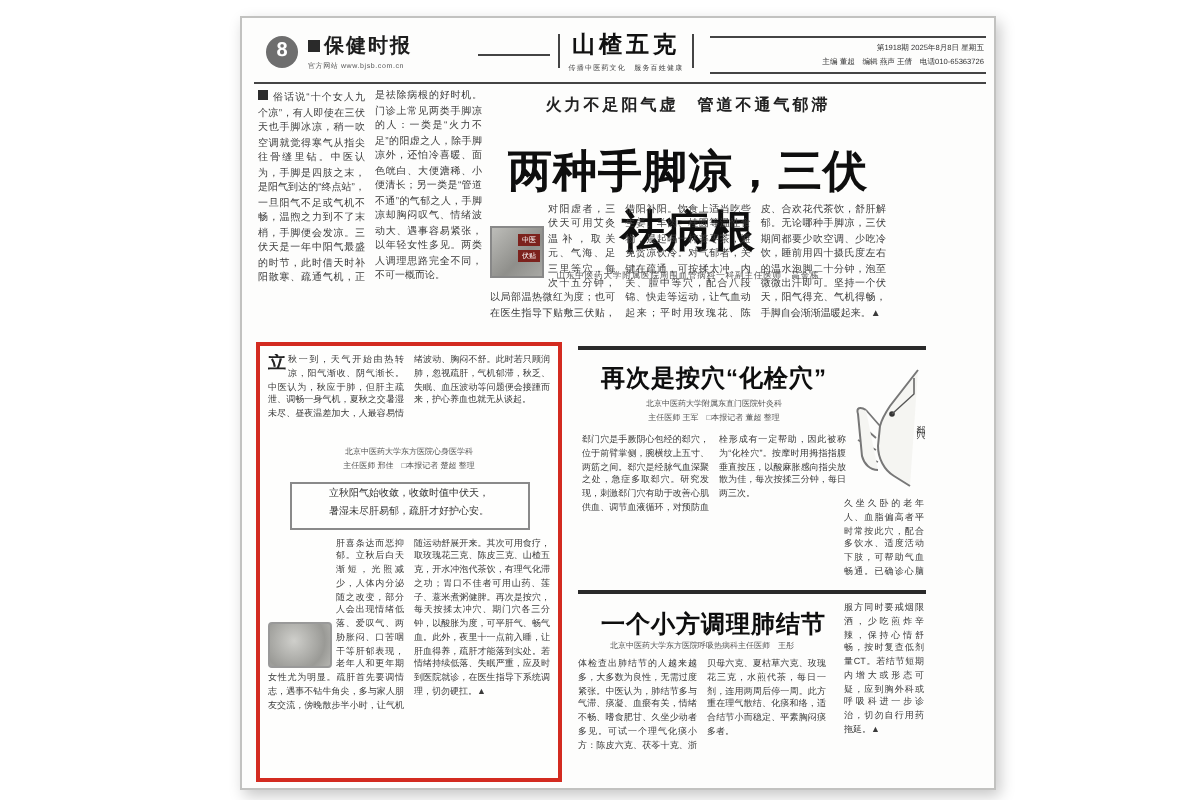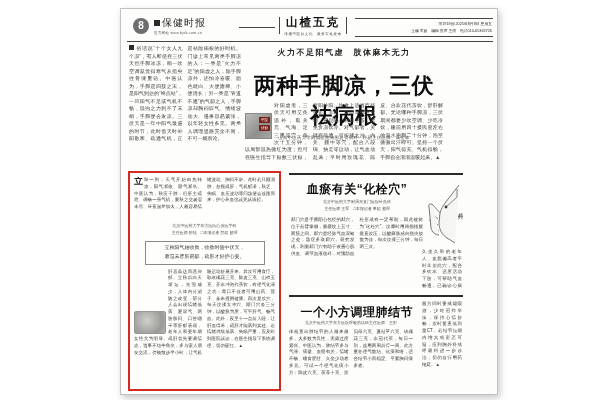--- a/index.html
+++ b/index.html
@@ -10,21 +10,21 @@
           background:#fdfdfc; border:1px solid #c2c2c0;
           box-shadow:2px 3px 7px rgba(0,0,0,.22); }
 
   
   .header { position:absolute; left:6px; top:5px; width:366px; height:28px;
             border-bottom:1px solid #444; }
   .pagenum { position:absolute; left:6px; top:4px; width:16px; height:16px;
              border-radius:50%; background:#6e6e6e; color:#fff; font-size:10px;
              font-weight:bold; text-align:center; line-height:16px; }
   .masthead { position:absolute; left:27px; top:2px; }
-  .masthead .logo { font-family:"Liberation Serif", serif; font-weight:normal;
+  .masthead .logo { font-family:"Liberation Serif", serif; font-weight:bold;
                     font-size:10px; color:#1d1d1d; letter-spacing:1px; }
   .masthead .logo .seal { display:inline-block; width:6px; height:6px; background:#2a2a2a;
                           margin-right:2px; }
   .masthead .url { font-size:3.5px; color:#555; margin-top:1px; letter-spacing:.3px; }
   .rule-left { position:absolute; left:112px; top:13px; width:36px; height:1px; background:#444; }
   .section-block { position:absolute; left:150px; top:1px; width:72px; text-align:center; }
   .section-block .vwrap { display:flex; align-items:center; justify-content:center; gap:4px; }
   .vbar { width:1px; height:17px; background:#444; }
   .section-title { font-size:11.5px; font-weight:bold; color:#111; letter-spacing:2px; }
   .section-sub { font-size:3.5px; color:#444; margin-top:1.5px; letter-spacing:.6px; }
@@ -128,21 +128,21 @@
         <div>第1918期 2025年8月8日 星期五</div>
         <div>主编 董超　编辑 燕声 王倩　电话010-65363726</div>
       </div>
     </div>
 
     <div class="main-left">
       <span class="lead-mark"></span><span>俗话说“十个女人九个凉”，有人即使在三伏天也手脚冰凉，稍一吹空调就觉得寒气从指尖往骨缝里钻。中医认为，手脚是四肢之末，是阳气到达的“终点站”，一旦阳气不足或气机不畅，温煦之力到不了末梢，手脚便会发凉。三伏天是一年中阳气最盛的时节，此时借天时补阳散寒、疏通气机，正是祛除病根的好时机。门诊上常见两类手脚凉的人：一类是“火力不足”的阳虚之人，除手脚凉外，还怕冷喜暖、面色㿠白、大便溏稀、小便清长；另一类是“管道不通”的气郁之人，手脚凉却胸闷叹气、情绪波动大、遇事容易紧张，以年轻女性多见。两类人调理思路完全不同，不可一概而论。</span>
     </div>
 
     <div class="main-head">
-      <div class="kicker">火力不足阳气虚　肢体麻木无力</div>
+      <div class="kicker">火力不足阳气虚　管道不通气郁滞</div>
       <div class="main-title">两种手脚凉，三伏祛病根</div>
       <div class="main-byline">山东中医药大学附属医院周围血管病科一科副主任医师　高金栋</div>
     </div>
 
     <div class="main-body">
       <span class="photo1">
         <span class="tag t1">中医</span>
         <span class="tag t2">伏贴</span>
       </span>
       <span>对阳虚者，三伏天可用艾灸温补，取关元、气海、足三里等穴，每次十五分钟，以局部温热微红为度；也可在医生指导下贴敷三伏贴，借阳补阳。饮食上适当吃些生姜、羊肉、桂圆等温性食物，晨起喝一杯姜枣茶，避免贪凉饮冷。对气郁者，关键在疏通，可按揉太冲、内关、膻中等穴，配合八段锦、快走等运动，让气血动起来；平时用玫瑰花、陈皮、合欢花代茶饮，舒肝解郁。无论哪种手脚凉，三伏期间都要少吹空调、少吃冷饮，睡前用四十摄氏度左右的温水泡脚二十分钟，泡至微微出汗即可。坚持一个伏天，阳气得充、气机得畅，手脚自会渐渐温暖起来。▲</span>
@@ -160,21 +160,21 @@
         <div>立秋阳气始收敛，收敛时值中伏天，</div>
         <div>暑湿未尽肝易郁，疏肝才好护心安。</div>
       </div>
       <div class="liver-body">
         <span class="photo2"></span>
         <span>肝喜条达而恶抑郁。立秋后白天渐短，光照减少，人体内分泌随之改变，部分人会出现情绪低落、爱叹气、两胁胀闷、口苦咽干等肝郁表现，老年人和更年期女性尤为明显。疏肝首先要调情志，遇事不钻牛角尖，多与家人朋友交流，傍晚散步半小时，让气机随运动舒展开来。其次可用食疗，取玫瑰花三克、陈皮三克、山楂五克，开水冲泡代茶饮，有理气化滞之功；胃口不佳者可用山药、莲子、薏米煮粥健脾。再次是按穴，每天按揉太冲穴、期门穴各三分钟，以酸胀为度，可平肝气、畅气血。此外，夜里十一点前入睡，让肝血得养，疏肝才能落到实处。若情绪持续低落、失眠严重，应及时到医院就诊，在医生指导下系统调理，切勿硬扛。▲</span>
       </div>
     </div>
 
     <div class="point-art">
-      <div class="point-title">血瘀有关“化栓穴”</div>
+      <div class="point-title">再次是按穴“化栓穴”</div>
       <div class="point-byline">
         <div>北京中医药大学附属东直门医院针灸科</div>
         <div>主任医师 王军　□本报记者 董超 整理</div>
       </div>
       <div class="arm-fig">
         <svg width="44" height="62" viewBox="0 0 44 62">
           <path d="M40,2 L26,20 C24,23 22,26 21,30 L20,40 C20,46 23,52 28,55 L36,60" fill="#f5f5f2" stroke="#777" stroke-width="1"></path>
           <path d="M21,30 L14,22 M19,36 L11,29 M19,42 L10,37 M20,48 L12,45" fill="none" stroke="#777" stroke-width="0.9"></path>
           <path d="M14,22 C11,20 9,21 10,24 L12,45 C13,49 16,52 20,52" fill="#f5f5f2" stroke="#777" stroke-width="1"></path>
           <circle cx="27" cy="24" r="1.4" fill="#333"></circle>

